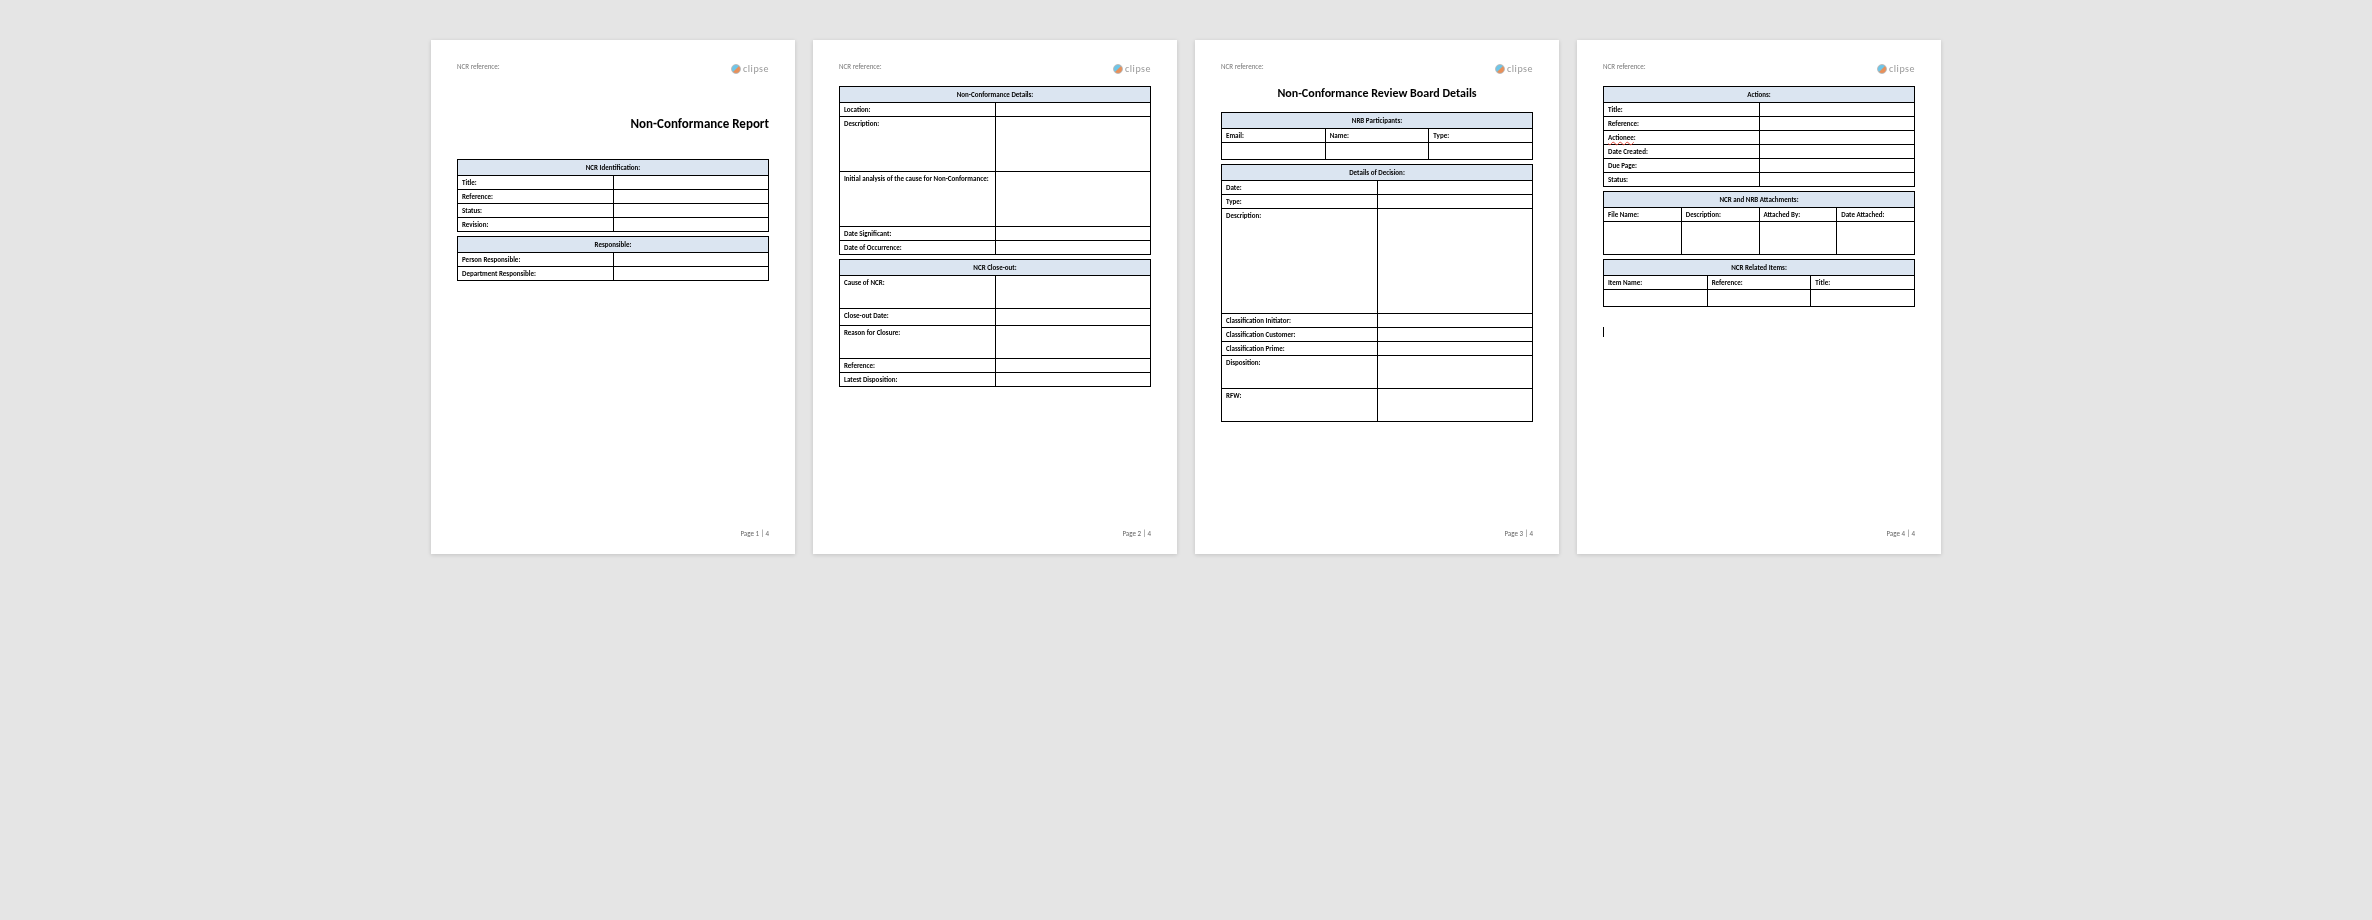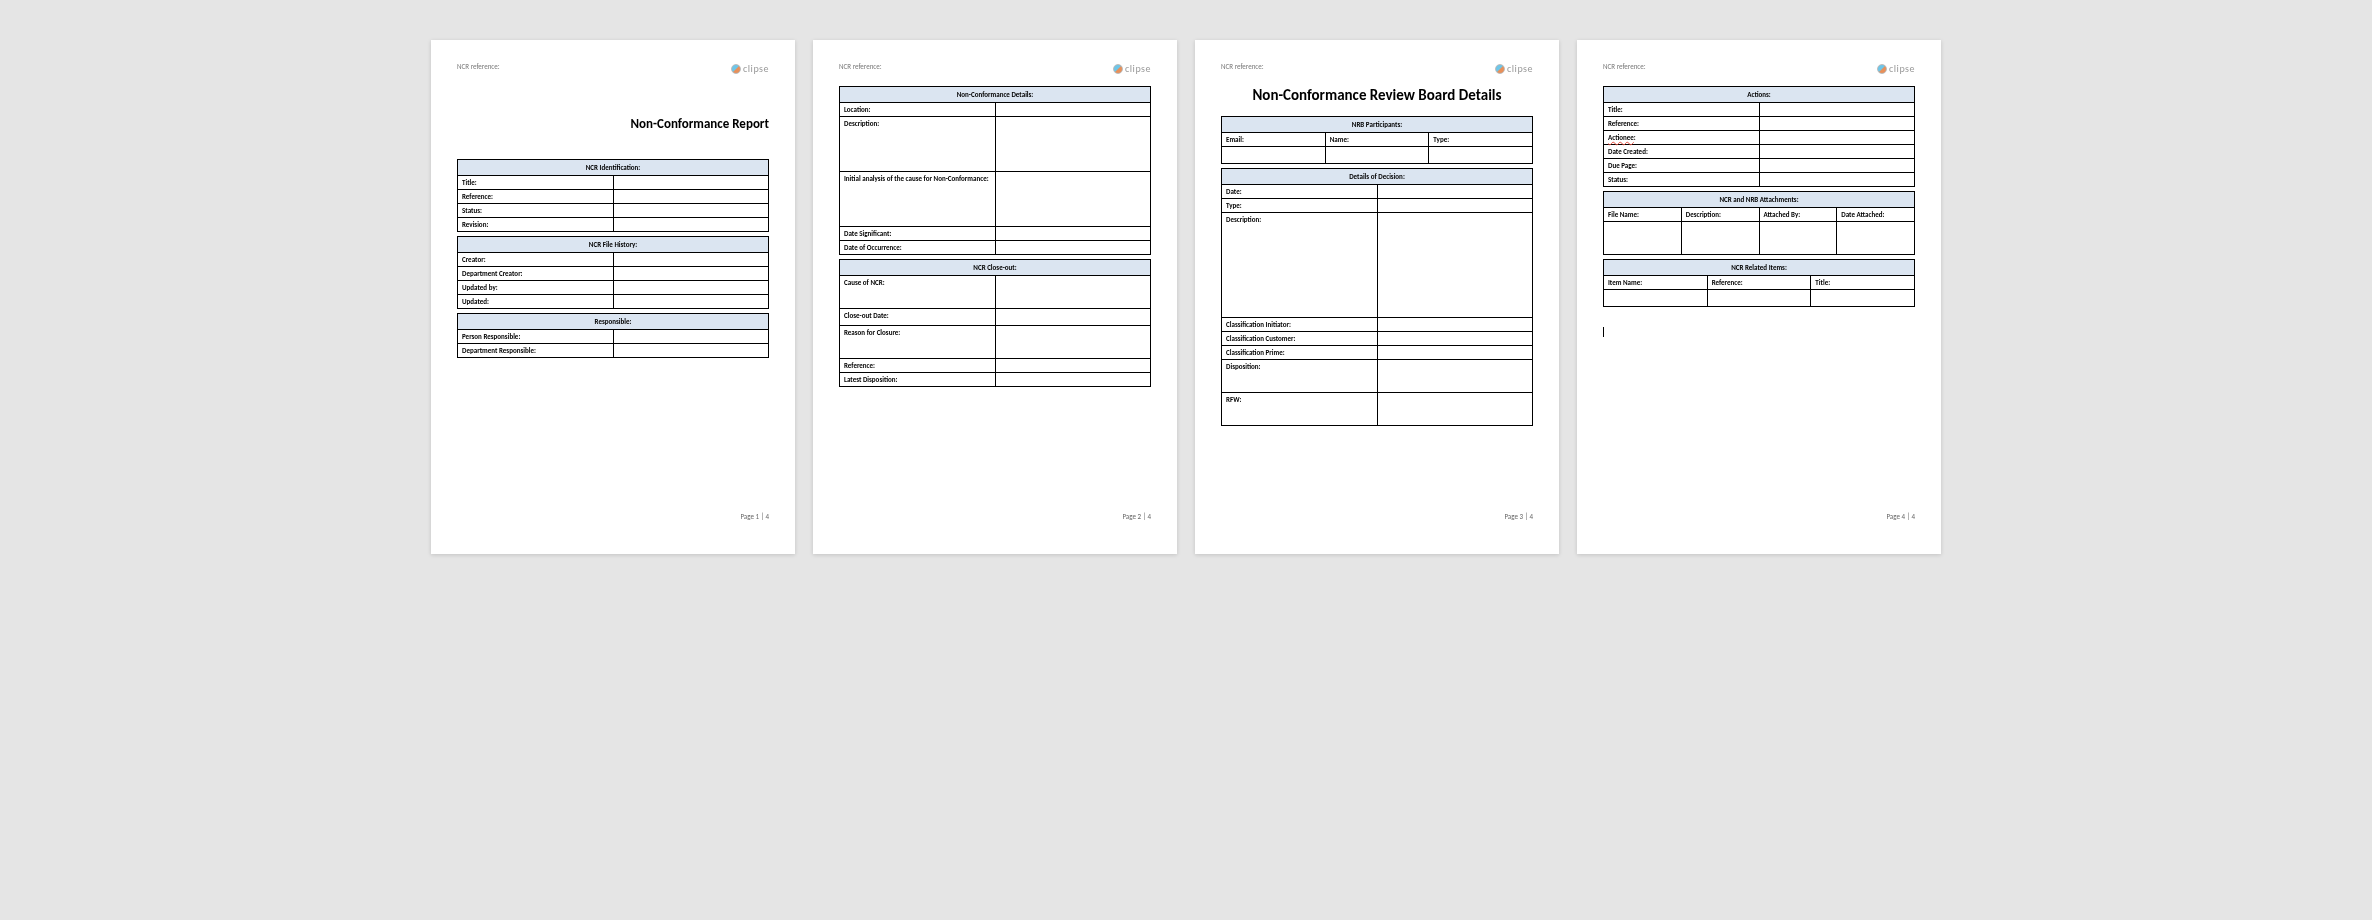--- a/index.html
+++ b/index.html
@@ -3,26 +3,26 @@
 <meta charset="utf-8">
 <style>
   html,body{margin:0;padding:0;background:#e5e5e5;font-family:Calibri,Arial,sans-serif;}
   .viewport{display:flex;gap:18px;padding:40px 30px;justify-content:center;align-items:flex-start;}
   .page{background:#fff;width:364px;height:514px;box-shadow:0 1px 4px rgba(0,0,0,0.15);position:relative;padding:22px 26px 0 26px;box-sizing:border-box;font-size:7px;color:#000;}
   .hdr{display:flex;justify-content:space-between;align-items:flex-start;height:14px;margin-bottom:10px;}
   .ncr-ref{color:#777;font-size:7px;}
   .logo{display:flex;align-items:center;gap:2px;color:#999;font-size:10px;letter-spacing:0.5px;}
   .logo .circ{width:8px;height:8px;border-radius:50%;background:linear-gradient(135deg,#6ec6e8 45%,#e8905a 55%);border:1px solid #bbb;display:inline-block;}
   .title{text-align:right;font-weight:bold;font-size:13px;margin:40px 0 28px 0;}
-  .subtitle{text-align:center;font-weight:bold;font-size:15px;margin:8px 0 12px 0;}
+  .subtitle{text-align:center;font-weight:bold;font-size:12px;margin:8px 0 12px 0;}
   table{border-collapse:collapse;width:100%;margin-bottom:4px;table-layout:fixed;}
   th,td{border:1px solid #000;padding:2px 4px;font-size:7px;text-align:left;vertical-align:top;font-weight:bold;}
   th.sect{background:#dbe5f1;text-align:center;font-weight:bold;padding:3px 2px;}
   td.val{font-weight:normal;}
-  .footer{position:absolute;bottom:33px;right:26px;font-size:7px;color:#666;}
+  .footer{position:absolute;bottom:16px;right:26px;font-size:7px;color:#666;}
   .tall{height:50px;}
   .mid{height:28px;}
   .short{height:12px;}
   .sq{text-decoration:underline wavy #e74c3c;text-decoration-thickness:1px;}
   .cursor{display:inline-block;width:1px;height:10px;background:#000;vertical-align:middle;}
 </style>
 </head>
 <body>
 
 <div class="viewport">
@@ -54,43 +54,20 @@
             <td>Status:</td>
             <td class="val"></td>
           </tr>
     <tr>
             <td>Revision:</td>
             <td class="val"></td>
           </tr>
   </tbody>
       </table>
 
-  <table>
-    <tbody>
-          <tr>
-            <th class="sect" colspan="2">NCR File History:</th>
-          </tr>
-    <tr>
-            <td style="width:35%">Creator:</td>
-            <td class="val"></td>
-          </tr>
-    <tr>
-            <td>Department Creator:</td>
-            <td class="val"></td>
-          </tr>
-    <tr>
-            <td>Updated by:</td>
-            <td class="val"></td>
-          </tr>
-    <tr>
-            <td>Updated:</td>
-            <td class="val"></td>
-          </tr>
-  </tbody>
-      </table>
 
   <table>
     <tbody>
           <tr>
             <th class="sect" colspan="2">Responsible:</th>
           </tr>
     <tr>
             <td style="width:35%">Person Responsible:</td>
             <td class="val"></td>
           </tr>

